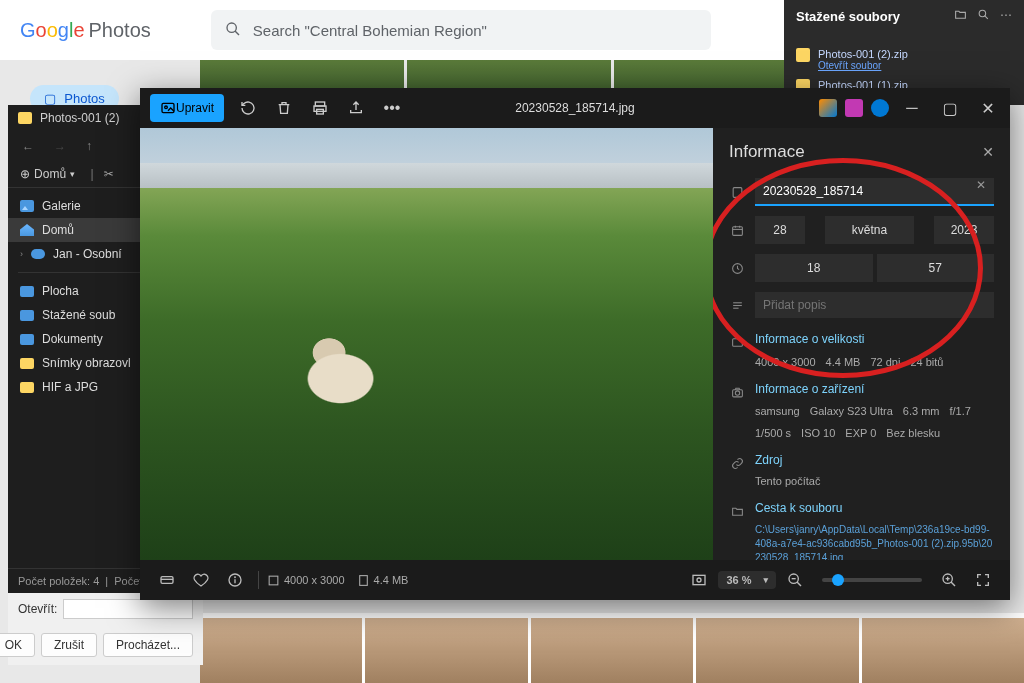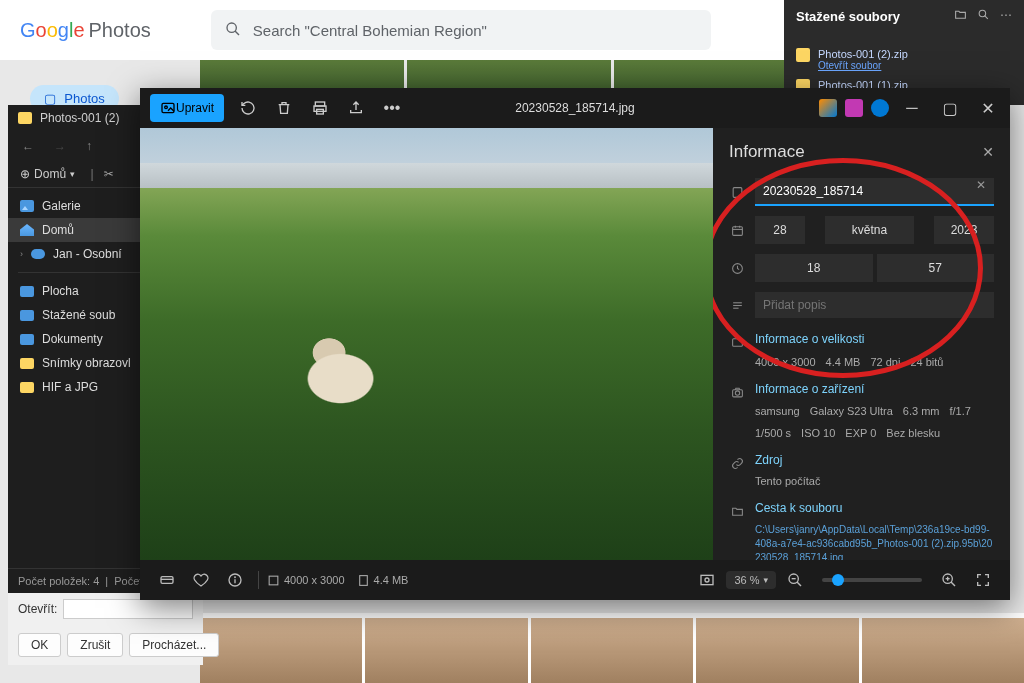--- a/index.html
+++ b/index.html
@@ -36,21 +36,21 @@
 .exp-toolbar { display: flex; align-items: center; gap: 10px; padding: 6px 12px; border-bottom: 1px solid #333; }
 .exp-new { color: #ccc; font-size: 12px; display: flex; align-items: center; gap: 4px; }
 .exp-tree { padding: 6px 0; }
 .exp-item { padding: 5px 12px; display: flex; align-items: center; gap: 8px; font-size: 12px; color: #ddd; cursor: pointer; }
 .exp-item.active { background: #3a3a3a; }
 .exp-item .pin { margin-left: auto; color: #777; font-size: 10px; }
 .exp-sep { height: 1px; background: #333; margin: 6px 10px; }
 .exp-status { border-top: 1px solid #333; padding: 6px 10px; font-size: 11px; color: #999; display: flex; gap: 6px; }
 .exp-open-row { background: #f0f0f0; color: #333; padding: 6px 10px; font-size: 12px; display: flex; align-items: center; gap: 6px; }
 .exp-open-input { flex: 1; height: 20px; background: #fff; border: 1px solid #ccc; }
-.exp-btns { background: #f0f0f0; padding: 8px 10px; display: flex; gap: 6px; justify-content: space-between; }
+.exp-btns { background: #f0f0f0; padding: 8px 10px; display: flex; gap: 6px; justify-content: flex-end; }
 .exp-btn { background: #fdfdfd; border: 1px solid #ccc; padding: 4px 12px; font-size: 12px; color: #333; border-radius: 3px; }
 .home-i { width: 14px; height: 12px; background: linear-gradient(#6ab7ff,#4a97df); clip-path: polygon(50% 0,100% 45%,100% 100%,0 100%,0 45%); }
 .gal-i { width: 14px; height: 12px; background: #4a97df; border-radius: 2px; position: relative; }
 .gal-i::after { content: ''; position: absolute; bottom: 2px; left: 2px; width: 0; height: 0; border-left: 3px solid transparent; border-right: 3px solid transparent; border-bottom: 4px solid #a7d4ff; }
 .cloud-i { width: 14px; height: 10px; background: #4a97df; border-radius: 5px; }
 .folder-i { width: 14px; height: 11px; background: #fdd663; border-radius: 2px; }
 .music-i { width: 12px; height: 12px; background: #e85d4a; border-radius: 50%; }
 .video-i { width: 14px; height: 11px; background: #b94ad6; border-radius: 2px; }
 
 
@@ -98,21 +98,21 @@
 
 
 .red-ellipse { position: absolute; top: 30px; left: -10px; width: 280px; height: 220px; border: 5px solid #d82020; border-radius: 50%; pointer-events: none; z-index: 20; }
 
 .viewer-footer { height: 40px; background: #1b1b1b; display: flex; align-items: center; padding: 0 12px; gap: 4px; color: #bbb; font-size: 12px; }
 .ft-icon { width: 30px; height: 30px; display: flex; align-items: center; justify-content: center; color: #bbb; border-radius: 4px; cursor: pointer; }
 .ft-sep { width: 1px; height: 18px; background: #444; margin: 0 4px; }
 .ft-text { font-size: 11px; color: #aaa; display: flex; align-items: center; gap: 4px; }
 .zoom-slider { position: relative; width: 100px; height: 4px; background: #444; border-radius: 2px; margin: 0 8px; }
 .zoom-thumb { position: absolute; left: 10px; top: -4px; width: 12px; height: 12px; background: #1aa3ff; border-radius: 50%; }
-.zoom-label { background: #2d2d2d; padding: 3px 8px; border-radius: 4px; font-size: 11px; display: flex; align-items: center; gap: 4px; }
+.zoom-label { background: #2d2d2d; padding: 3px 8px; border-radius: 4px; font-size: 11px; display: flex; align-items: center; gap: 12px; font-weight: bold; }
 
 svg { width: 16px; height: 16px; }
 .sm svg { width: 13px; height: 13px; }
 </style>
 </head>
 <body>
 
 <div class="gphotos-bg">
   <div class="gphotos-logo">
     <span class="g1">G</span><span class="g2">o</span><span class="g3">o</span><span class="g4">g</span><span class="g5">l</span><span class="g6">e</span><span class="photos">Photos</span>

